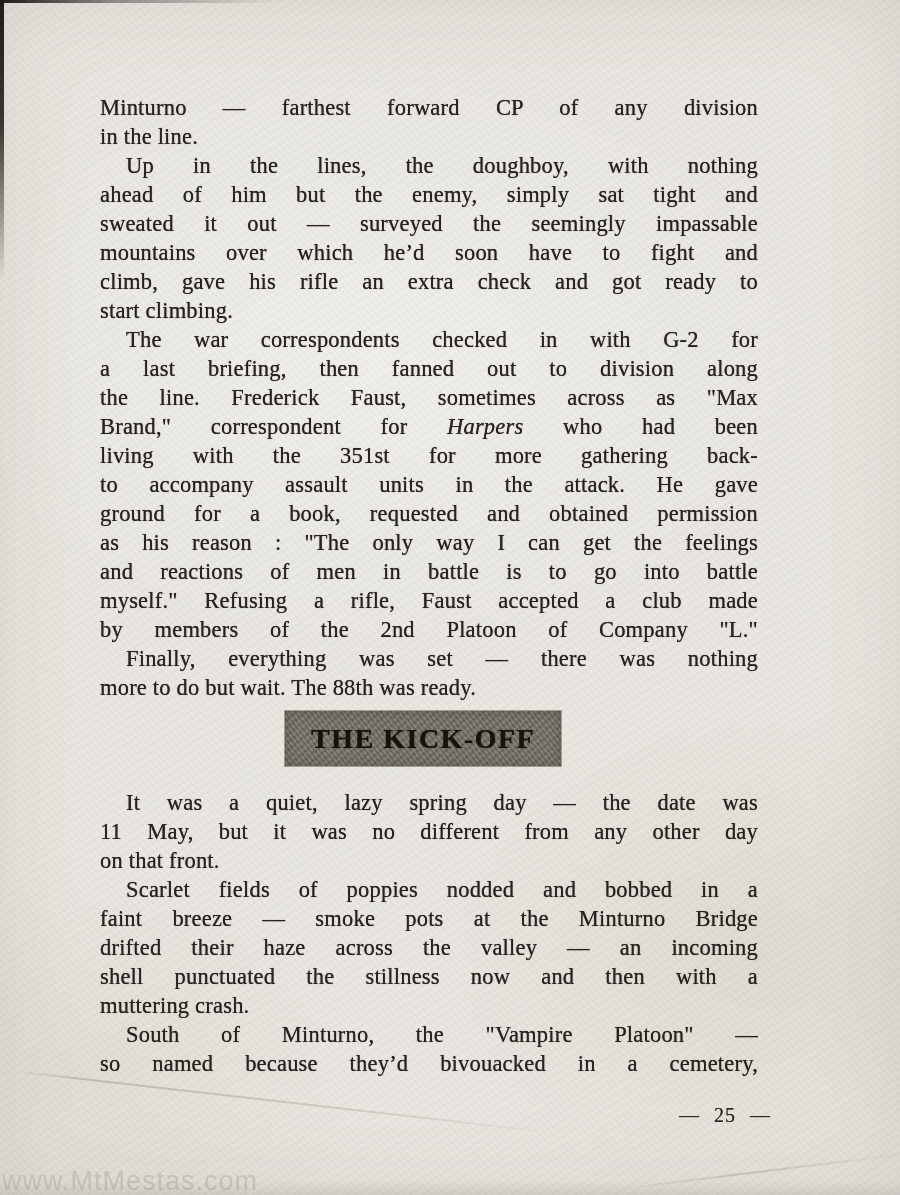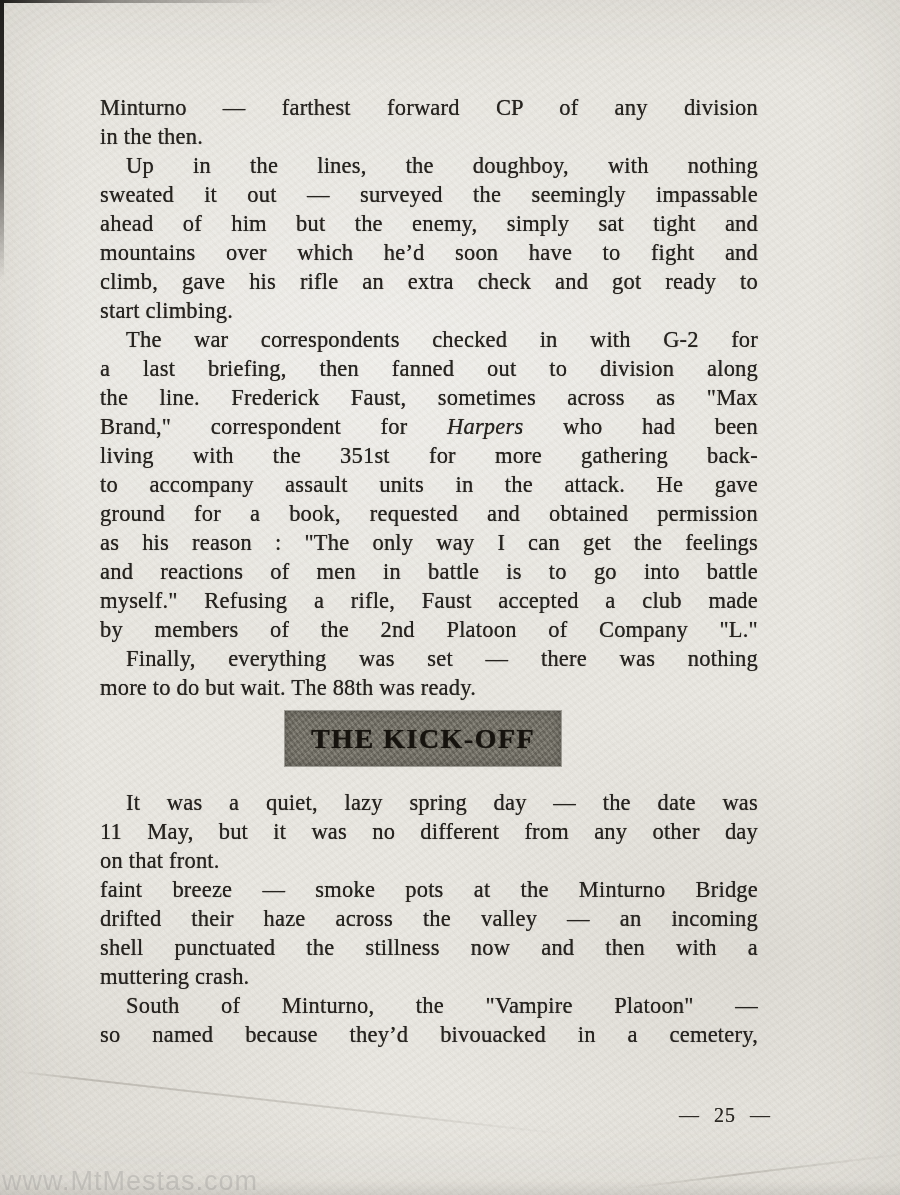--- a/index.html
+++ b/index.html
@@ -104,26 +104,26 @@
 </head>
 <body>
 
 <div class="page">
   <div class="texture"></div>
 
   <div class="col">
     <div>
         <div>
           <div class="line">Minturno — farthest forward CP of any division</div>
-          <div class="line last">in the then.</div>
+          <div class="line last">in the line.</div>
         </div>
         <div>
           <div class="line indent">Up in the lines, the doughboy, with nothing</div>
+          <div class="line">ahead of him but the enemy, simply sat tight and</div>
           <div class="line">sweated it out — surveyed the seemingly impassable</div>
-          <div class="line">ahead of him but the enemy, simply sat tight and</div>
           <div class="line">mountains over which he’d soon have to fight and</div>
           <div class="line">climb, gave his rifle an extra check and got ready to</div>
           <div class="line last">start climbing.</div>
         </div>
         <div>
           <div class="line indent">The war correspondents checked in with G-2 for</div>
           <div class="line">a last briefing, then fanned out to division along</div>
           <div class="line">the line. Frederick Faust, sometimes across as "Max</div>
           <div class="line">Brand," correspondent for <i>Harpers</i> who had been</div>
           <div class="line">living with the 351st for more gathering back-</div>
@@ -146,20 +146,21 @@
       </div>
     </div>
 
     <div>
         <div>
           <div class="line indent">It was a quiet, lazy spring day — the date was</div>
           <div class="line">11 May, but it was no different from any other day</div>
           <div class="line last">on that front.</div>
         </div>
         <div>
+          <div class="line indent">Scarlet fields of poppies nodded and bobbed in a</div>
           <div class="line">faint breeze — smoke pots at the Minturno Bridge</div>
           <div class="line">drifted their haze across the valley — an incoming</div>
           <div class="line">shell punctuated the stillness now and then with a</div>
           <div class="line last">muttering crash.</div>
         </div>
         <div>
           <div class="line indent">South of Minturno, the "Vampire Platoon" —</div>
           <div class="line">so named because they’d bivouacked in a cemetery,</div>
         </div>
       </div>

